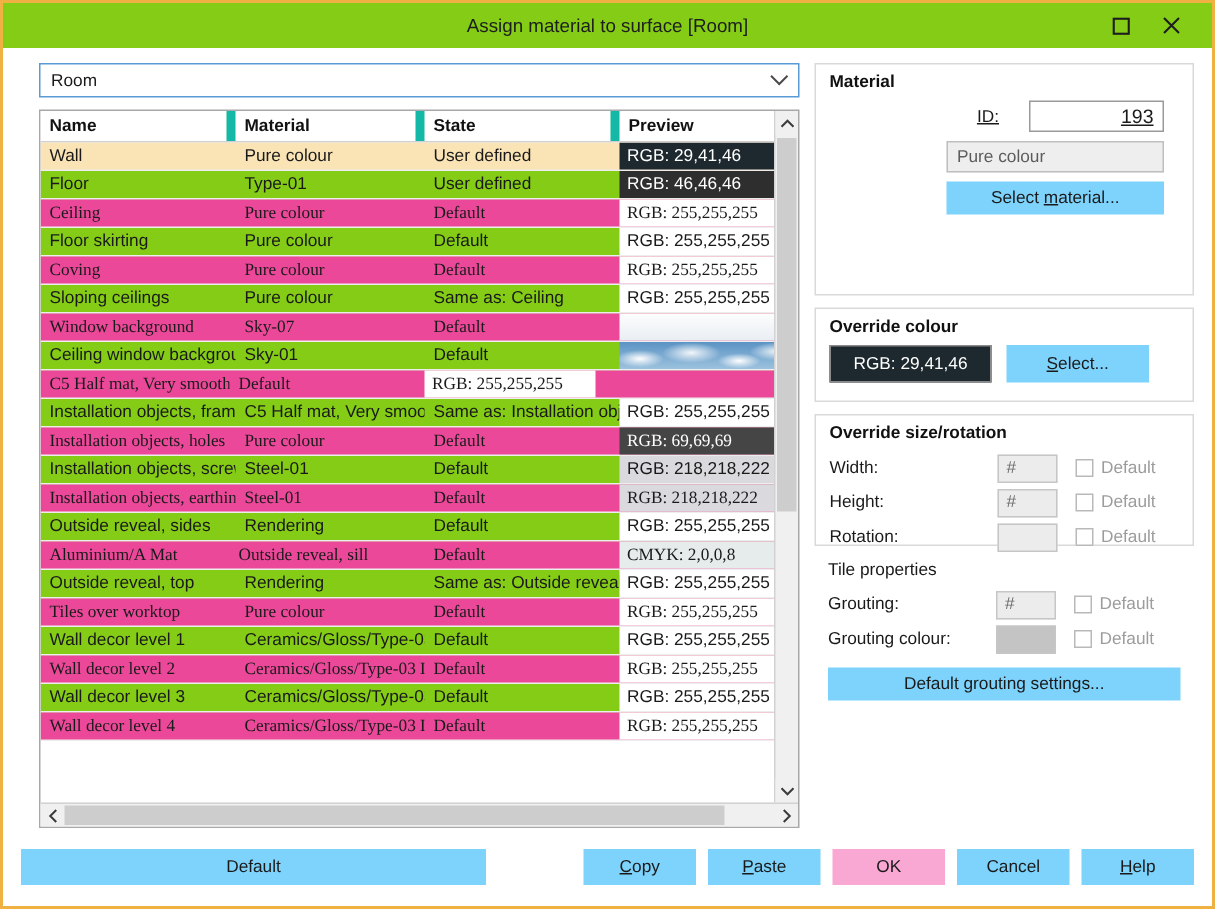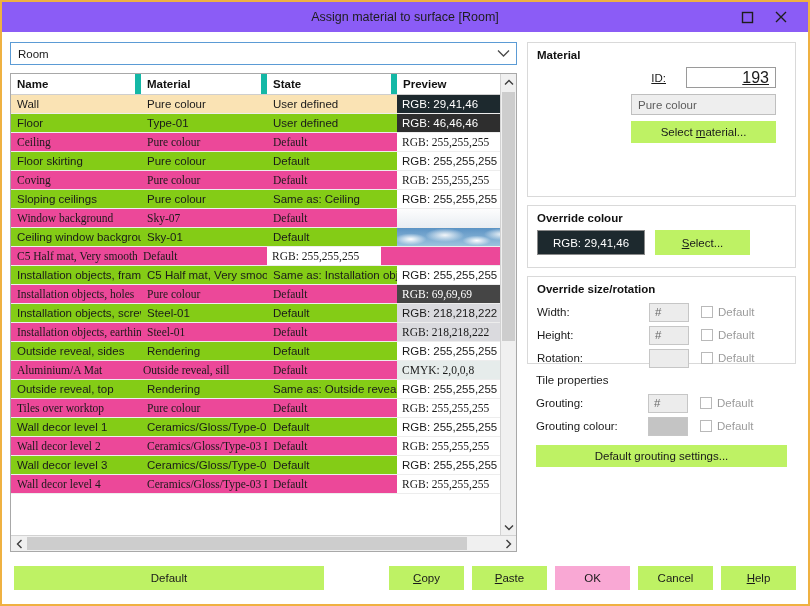--- a/index.html
+++ b/index.html
@@ -23,21 +23,21 @@
     border: 2px solid #efb141;
     background: #ffffff;
     display: flex;
     flex-direction: column;
     position: relative;
   }
 
   
   .titlebar {
     height: 30px;
-    background: #8b5cf6;
+    background: #84cc16;
     flex: 0 0 30px;
     display: flex;
     align-items: center;
     position: relative;
     box-sizing: border-box;
   }
   .titlebar-title {
     position: absolute;
     left: 0; right: 0;
     text-align: center;
@@ -61,21 +61,21 @@
     align-items: center;
     justify-content: center;
     color: #1d1d1d;
   }
   .win-btn svg { display: block; }
 
   
   .content {
     flex: 1 1 auto;
     display: flex;
-    padding: 10px 12px 0 8px;
+    padding: 10px 12px 0 24px;
     box-sizing: border-box;
     gap: 10px;
     min-height: 0;
   }
 
   
   .left-col {
     width: 507px;
     flex: 0 0 507px;
     display: flex;
@@ -281,42 +281,42 @@
     gap: 20px;
     text-decoration: underline;
   }
   .lbl { font-size: 11.5px; color: #1a1a1a; }
   .id-input {
     width: 90px;
     height: 21px;
     box-sizing: border-box;
     border: 1px solid #9a9a9a;
     background: #ffffff;
-    font-size: 16px;
+    font-size: 13px;
     text-align: right;
     padding: 0 6px;
     display: flex;
     align-items: center;
     justify-content: flex-end;
     color: #1a1a1a;
   }
   .mat-readonly {
     width: 145px;
     height: 21px;
     box-sizing: border-box;
     border: 1px solid #bfbfbf;
     background: #eeeeee;
     font-size: 11.5px;
     color: #5c5c5c;
     display: flex;
     align-items: center;
     padding: 0 6px;
   }
   .btn {
-    background: #bef264;
+    background: #7dd3fc;
     border: none;
     font-family: inherit;
     font-size: 11.5px;
     color: #1a1a1a;
     display: flex;
     align-items: center;
     justify-content: center;
     cursor: default;
     box-sizing: border-box;
   }

